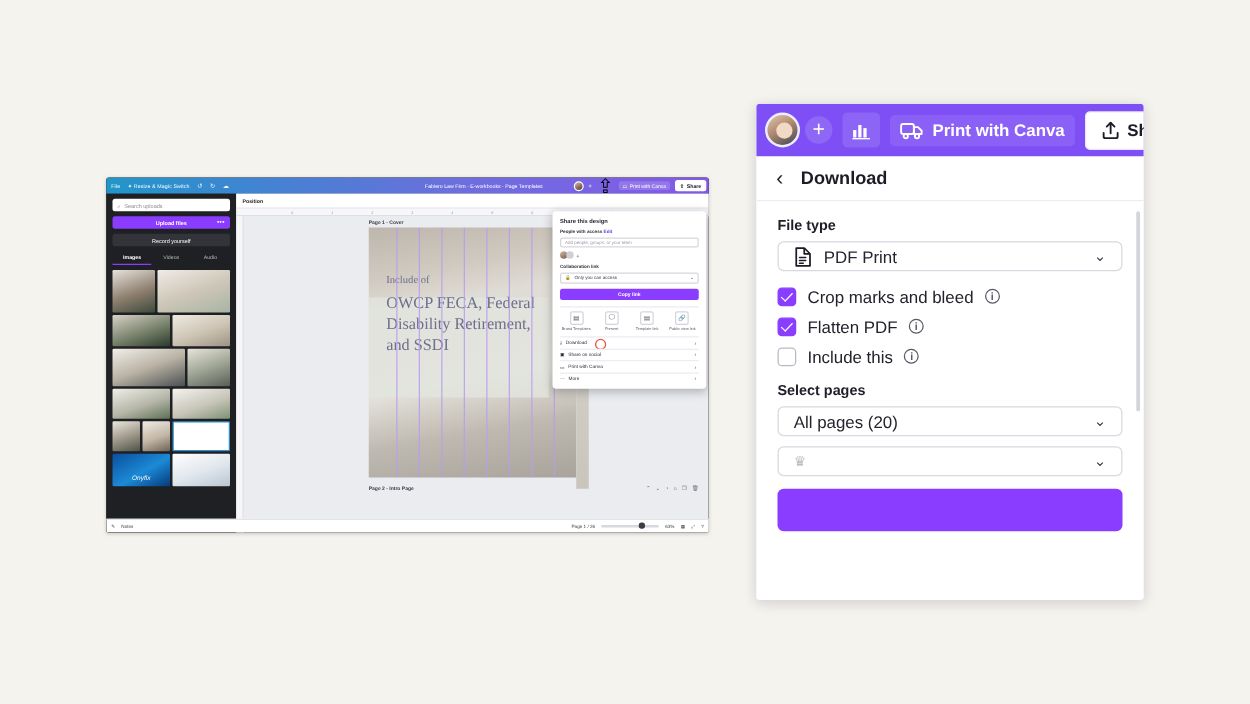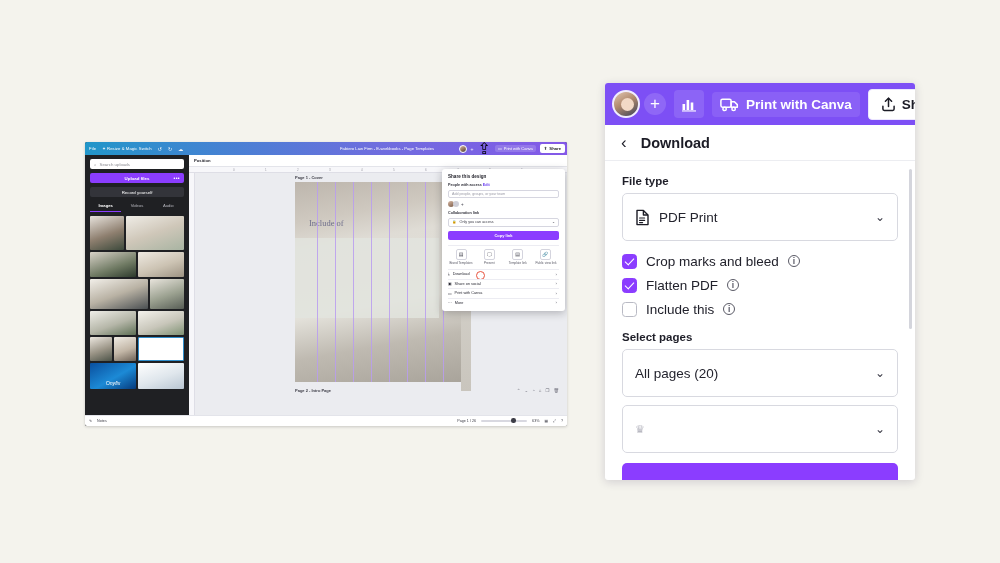--- a/index.html
+++ b/index.html
@@ -202,21 +202,21 @@
   }
   .dl-titlebar {
     height: 36px; display:flex; align-items:center; gap: 14px; padding: 0 16px;
     border-bottom: 1px solid #ecedf1;
   }
   .dl-back { font-size: 17px; color:#22222c; line-height:1; font-weight:300;}
   .dl-title { font-size: 14.5px; font-weight: 700; color: #1c1c26; }
   .dl-body { padding: 14px 17px 0; position:relative; }
   .fld-label { font-size: 11.5px; font-weight: 700; color:#1e1e28; margin-bottom: 6px; }
   .fld-select {
-    height: 48px; border: 1px solid #d8d9e0; border-radius: 5px;
+    height: 24px; border: 1px solid #d8d9e0; border-radius: 5px;
     display: flex; align-items: center; gap: 9px; padding: 0 12px;
     font-size: 13.5px; color: #24242e; margin-bottom: 8px;
   }
   .fld-select .chev { margin-left: auto; font-size: 12px; color:#3c3c48; }
   .chk-row { display:flex; align-items:center; gap:9px; height: 24px; }
   .chk {
     width: 15px; height: 15px; border-radius: 3.5px; flex:none;
     border: 1.6px solid #b9bac4; background:#fff;
   }
   .chk.on { background:#8b3dff; border-color:#8b3dff; position:relative; }
@@ -330,20 +330,21 @@
             <span>❐</span>
             <span>🗑</span>
             <span>⋯</span>
           </span>
         </div>
 
         <div class="page-card">
           <div class="page-overlay"></div>
           <div class="page-text">
             <div class="t1">Include of</div>
+            <div class="t2">OWCP FECA, Federal Disability Retirement, and SSDI</div>
           </div>
           <div class="guides">
             <i style="left:22px"></i>
               <i style="left:40px"></i>
               <i style="left:58px"></i>
               <i style="left:76px"></i>
             <i style="left:94px"></i>
               <i style="left:112px"></i>
               <i style="left:130px"></i>
               <i style="left:148px"></i>

